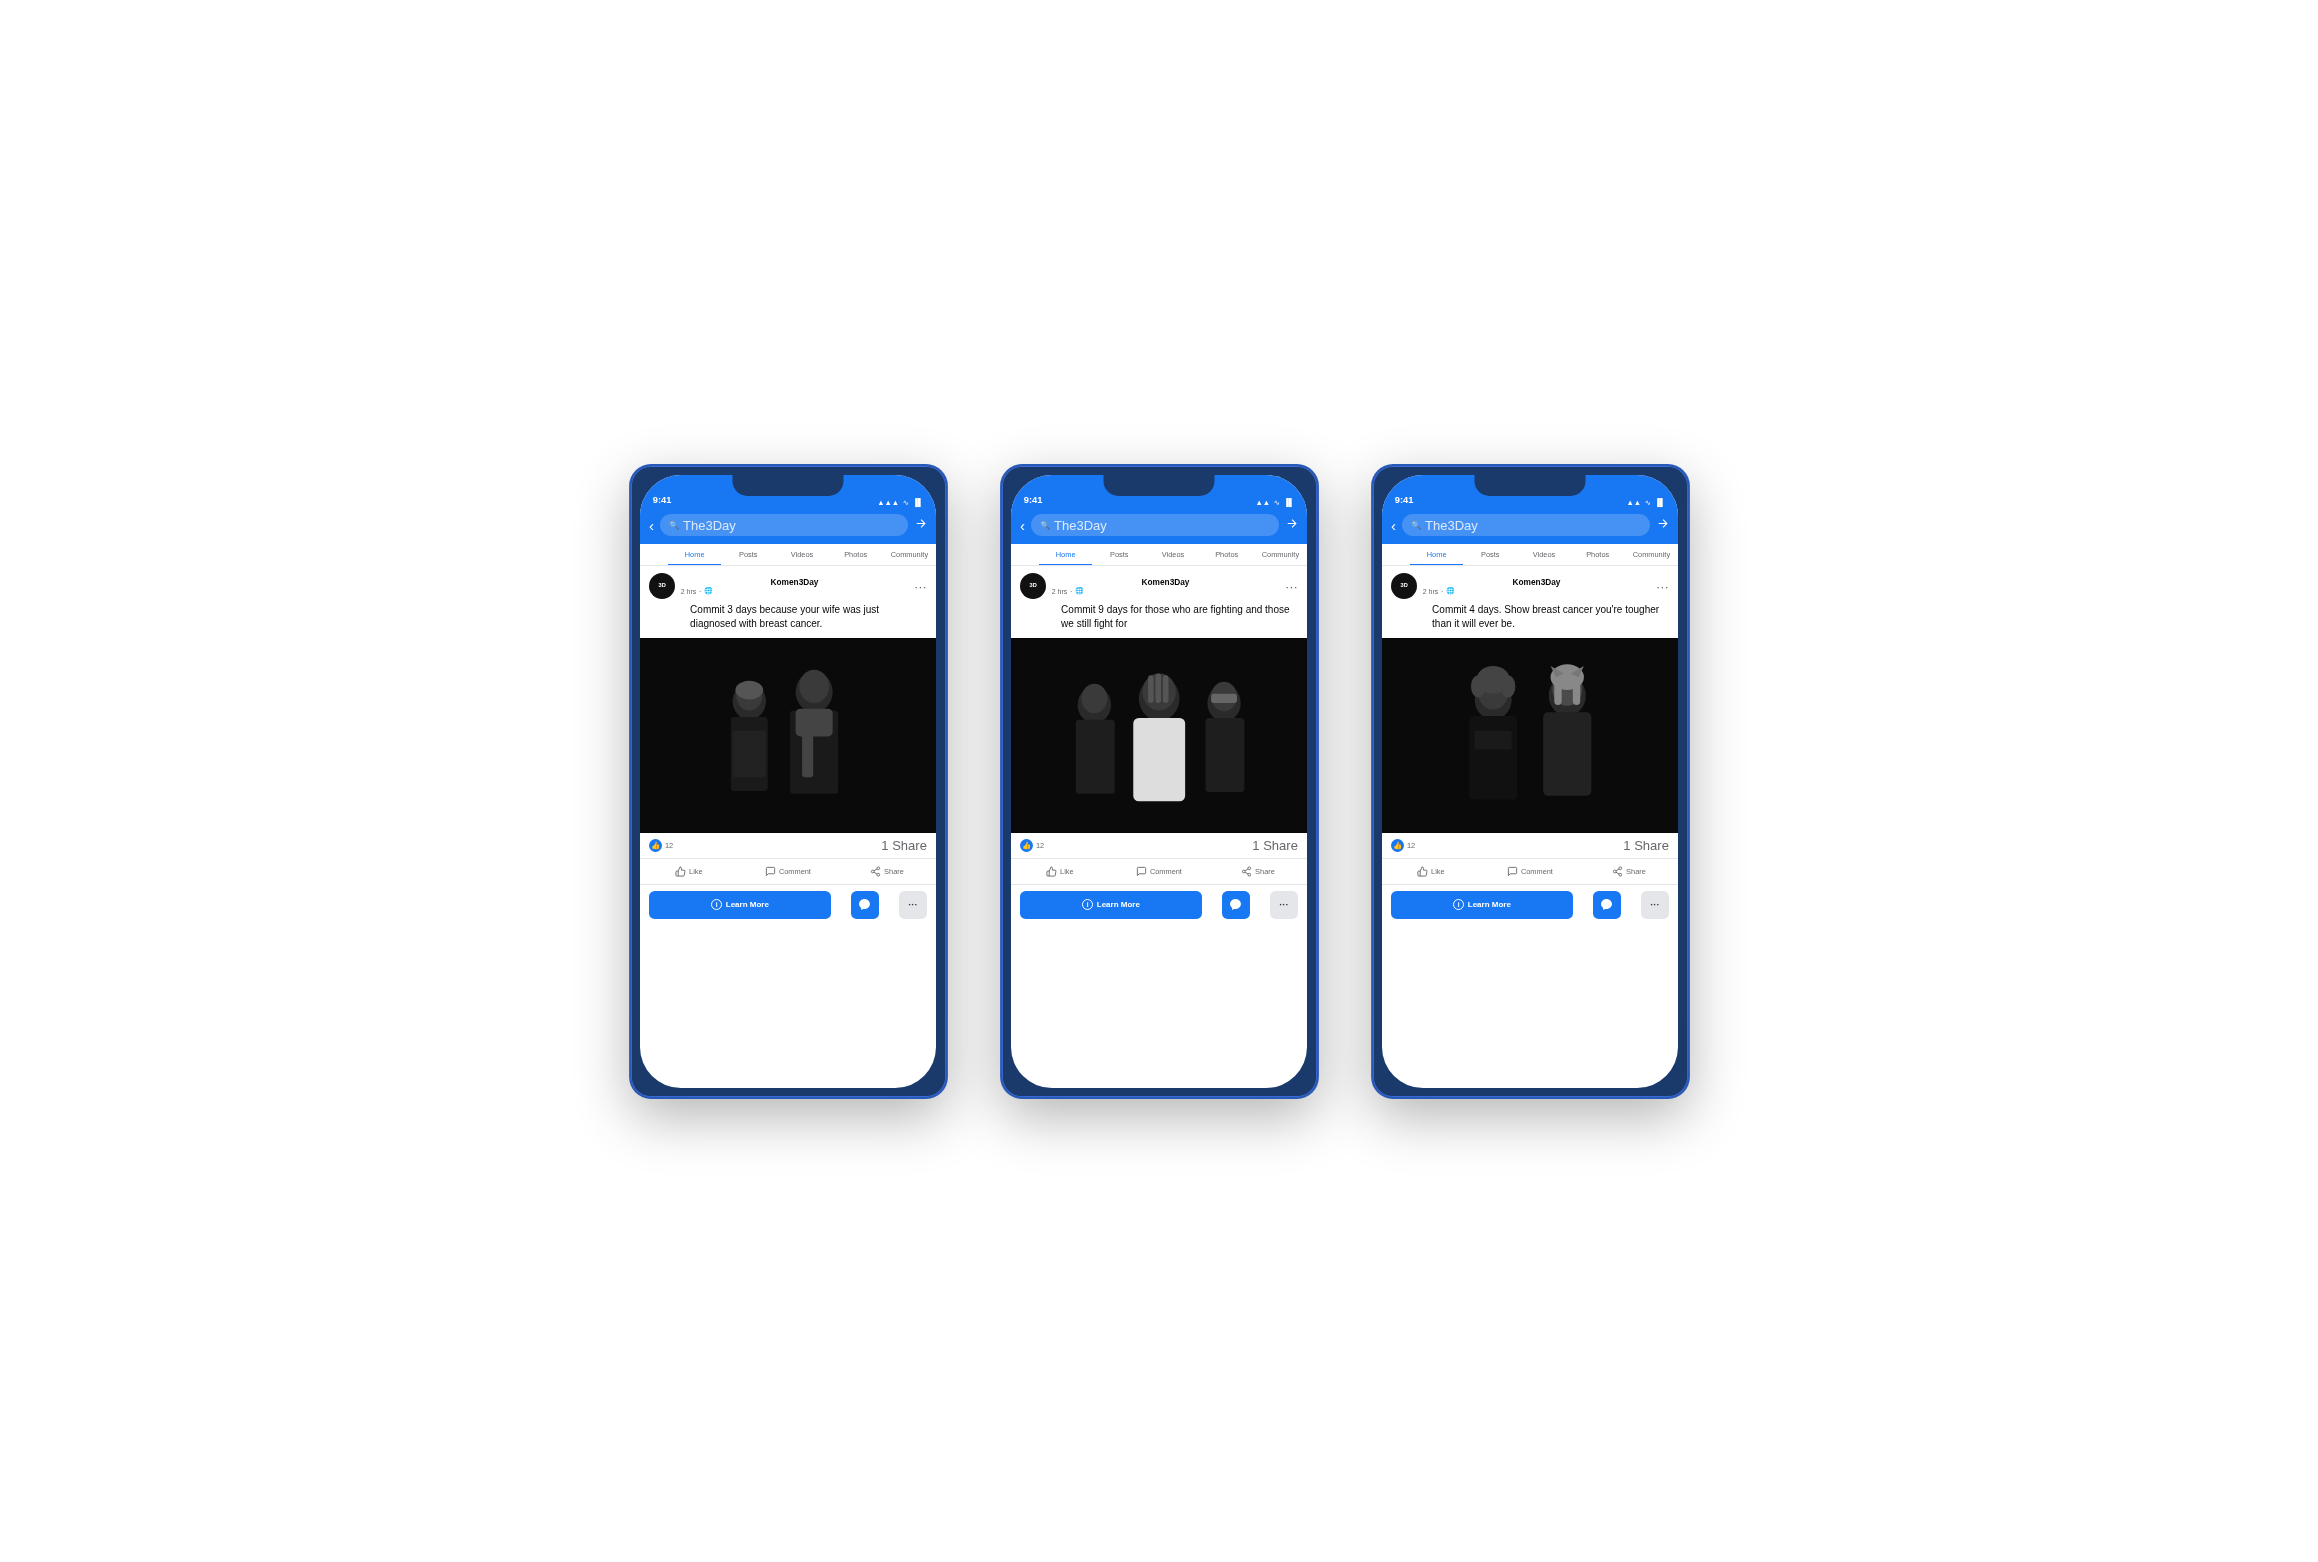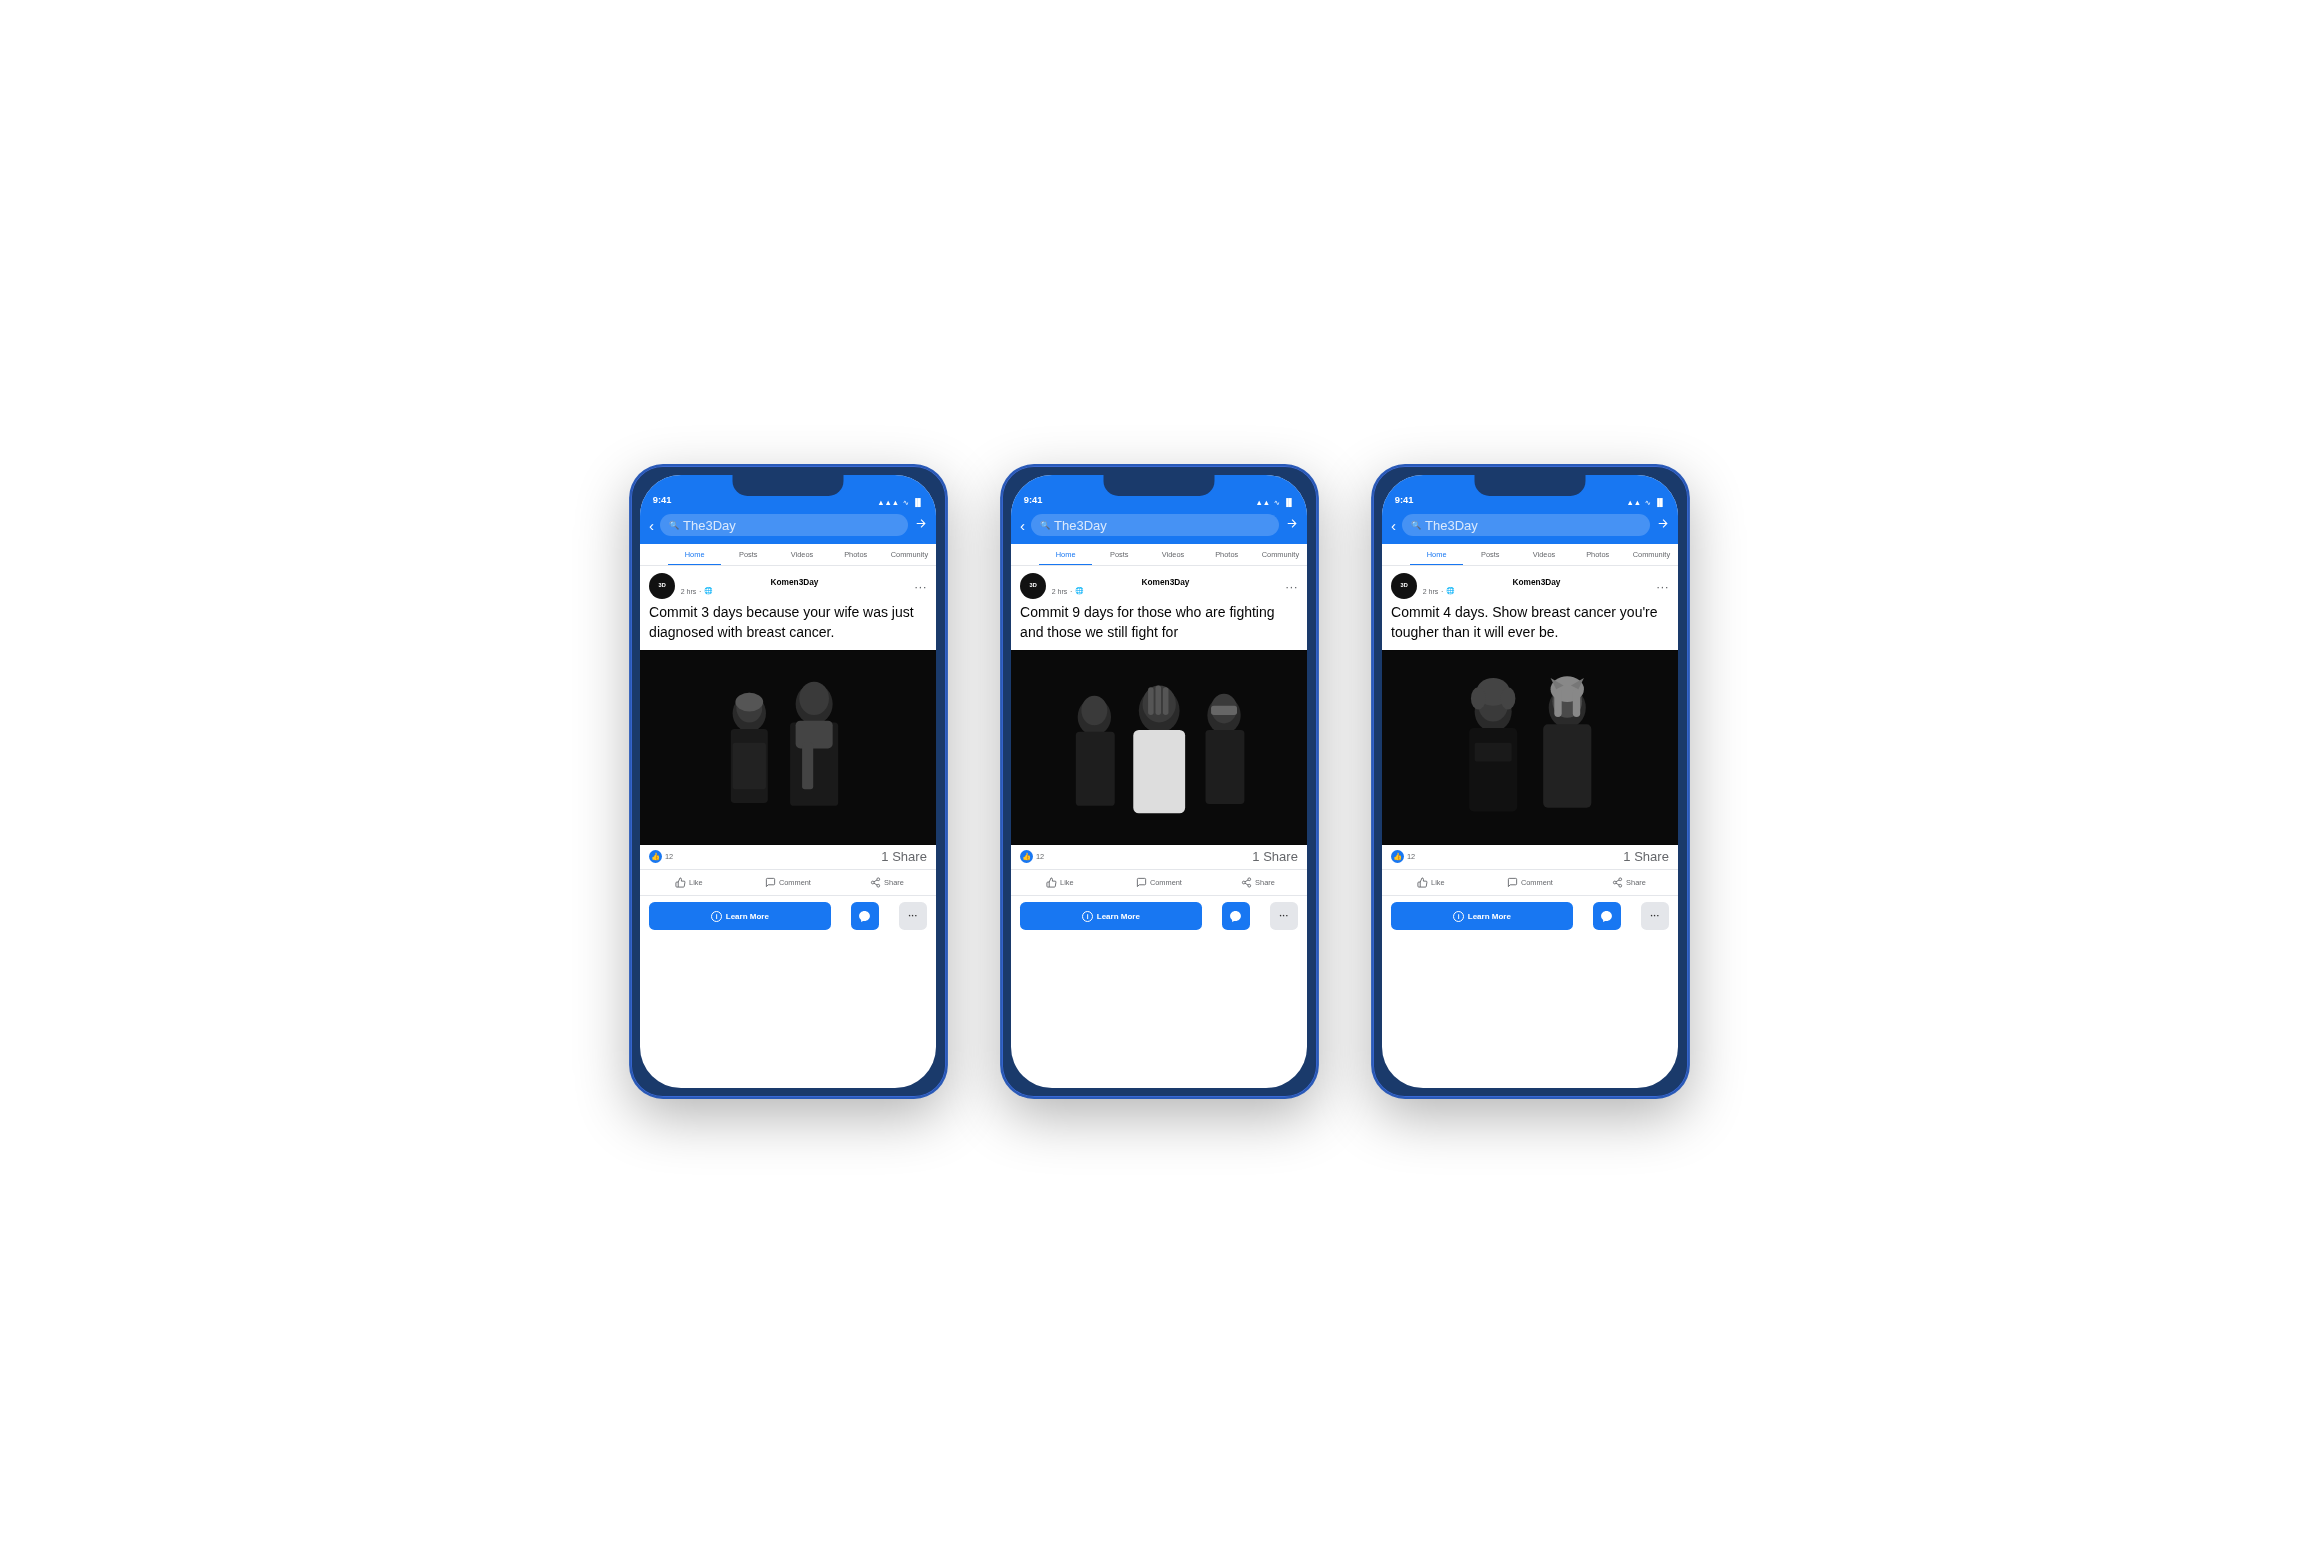--- a/index.html
+++ b/index.html
@@ -20,21 +20,21 @@
       align-items: center;
       gap: 56px;
       position: relative;
     }
 
     
     .phone {
       width: 315px;
       height: 631px;
       background: #1a3a6b;
-      border-radius: 32px;
+      border-radius: 20px;
       padding: 9.3px;
       position: relative;
       box-shadow: 0 0 0 1.9px #2a5ab8, 0 18.6px 56px rgba(0,0,0,0.3), inset 0 0 0 0.9px #3a6ad8;
     }
     .phone-inner {
       width: 100%;
       height: 100%;
       background: #fff;
       border-radius: 41px;
       overflow: hidden;
@@ -185,23 +185,24 @@
       display: flex;
       align-items: center;
       gap: 2.8px;
     }
     .post-more {
       color: #65676b;
       font-size: 13px;
     }
     .post-text {
       padding: 0 9.3px 7.4px;
-      font-size: 14px;
+      font-size: 10px;
       color: #050505;
       line-height: 1.4;
+      margin-left: 41px;
     }
 
     
     .post-image {
       width: 100%;
       height: 195px;
       background: #000;
       position: relative;
       overflow: hidden;
     }

